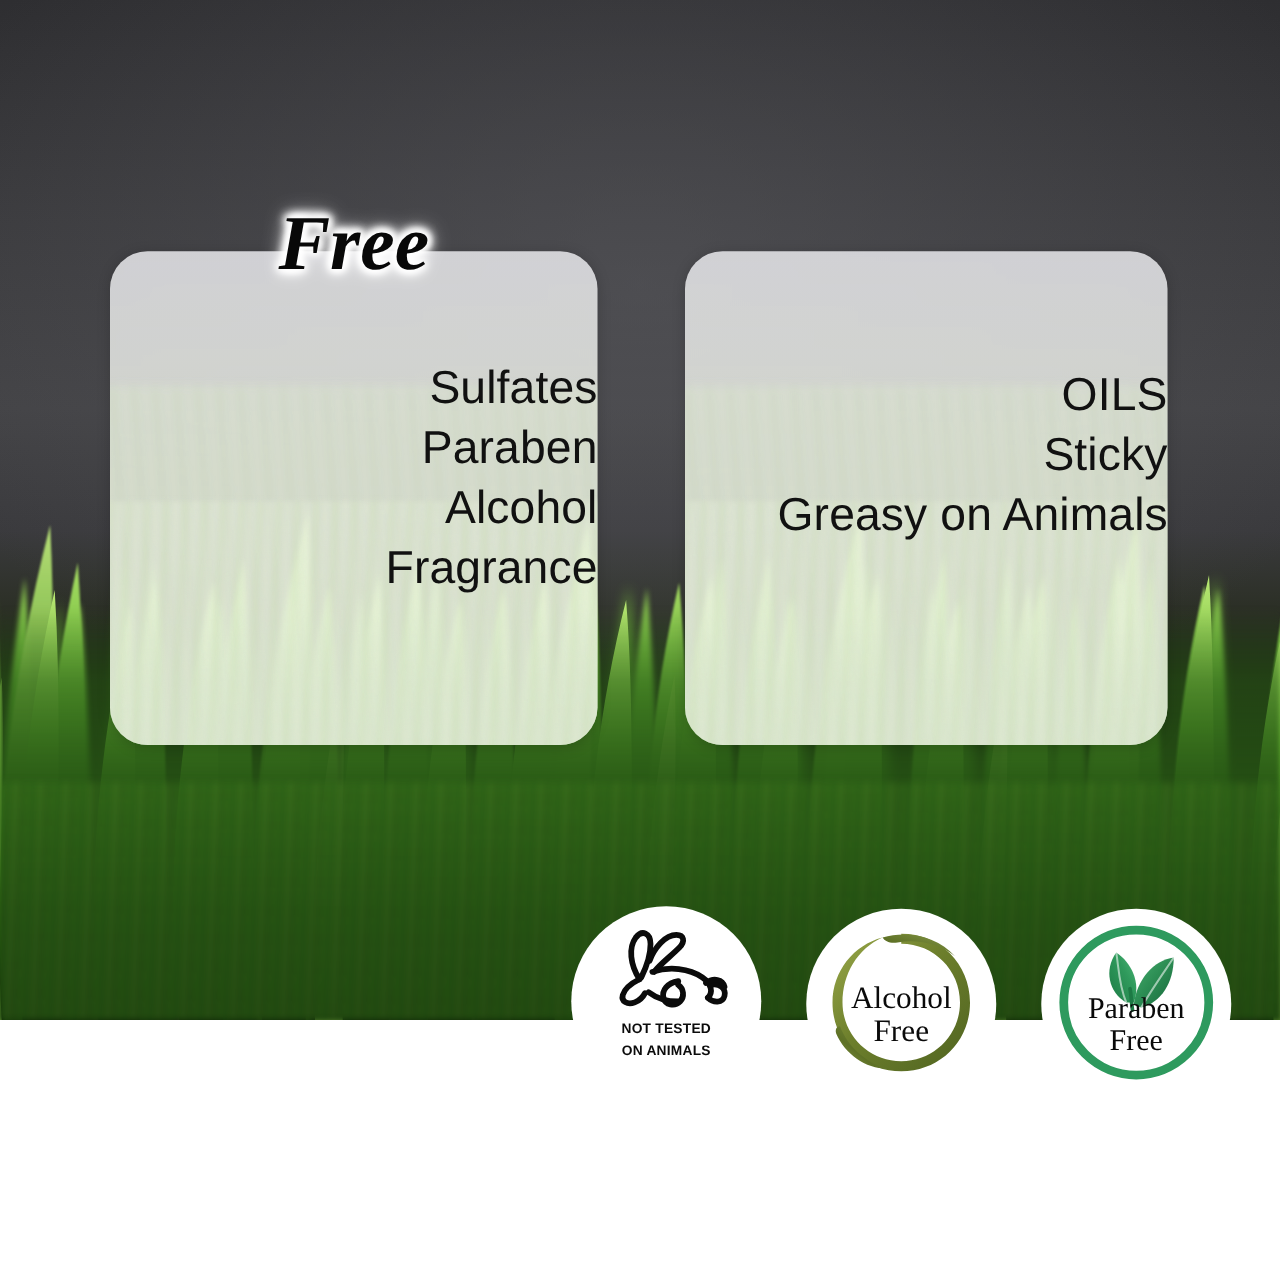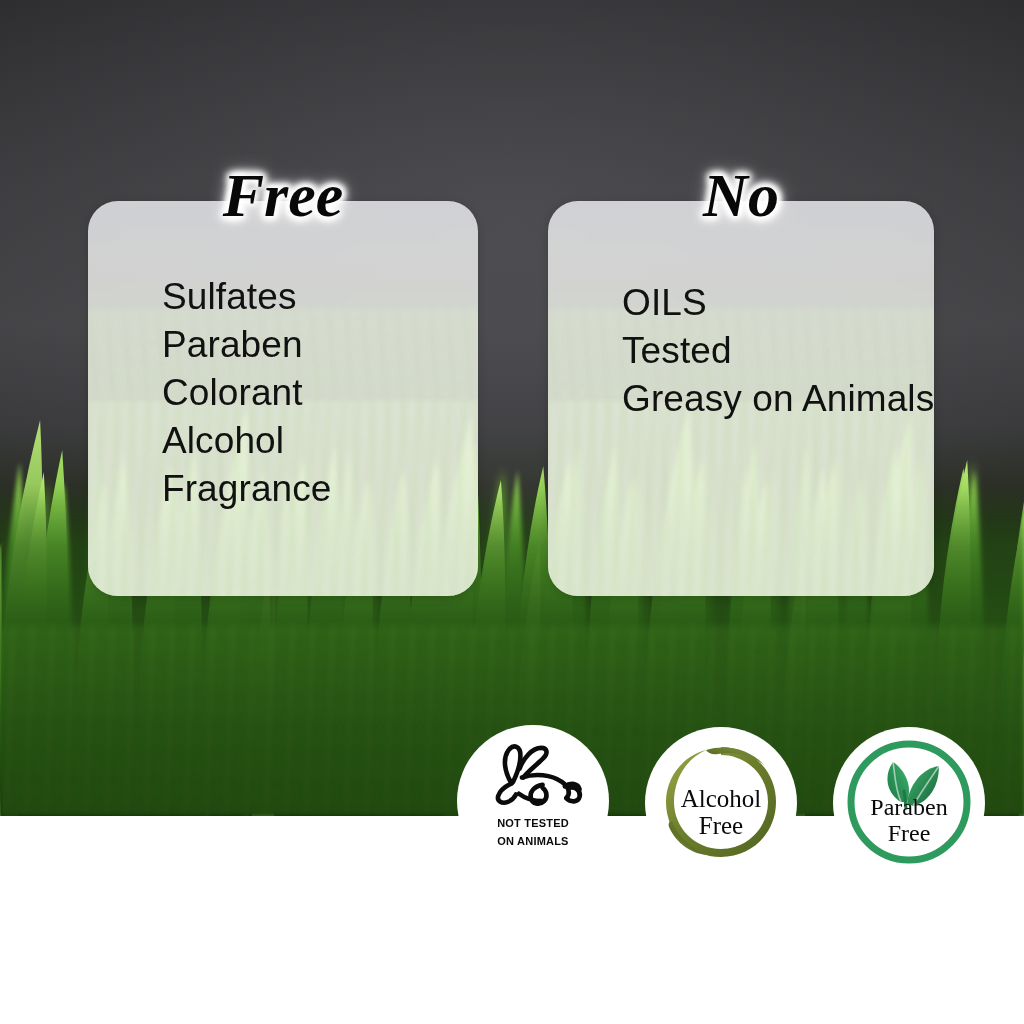--- a/index.html
+++ b/index.html
@@ -111,22 +111,23 @@
     background:
       repeating-linear-gradient(93deg,
         rgba(226,238,208,0.55) 0px,
         rgba(250,253,246,0.22) 4px,
         rgba(214,232,192,0.45) 9px,
         rgba(252,254,250,0.18) 15px);
     filter:blur(2px);
   }
 
   .card-list{
-    position:absolute; left:0; top:0; width:100%; height:100%;
+    position:absolute; left:0; top:13px; width:100%; height:100%;
     padding:72px 0 0 74px;
+    text-align:right;
   }
   .card-no .card-list{ padding-top:78px; }
 
   .card-item{
     font-family:"Liberation Sans", sans-serif;
     font-size:37px;
     line-height:48px;
     color:#111111;
     letter-spacing:0.1px;
     white-space:nowrap;
@@ -387,38 +388,36 @@
   </div>
 
   <div class="white-band"></div>
 
   <div class="card card-free">
     <div class="inner-grass"></div>
     <div class="inner-grass2"></div>
     <div class="card-list">
       <div class="card-item">Sulfates</div>
       <div class="card-item">Paraben</div>
-      <div class="card-item">Colorant</div>
       <div class="card-item">Alcohol</div>
       <div class="card-item">Fragrance</div>
     </div>
   </div>
 
   <div class="card card-no">
     <div class="inner-grass"></div>
     <div class="inner-grass2"></div>
     <div class="card-list">
       <div class="card-item">OILS</div>
-      <div class="card-item">Tested</div>
+      <div class="card-item">Sticky</div>
       <div class="card-item">Greasy on Animals</div>
     </div>
   </div>
 
   <div class="heading heading-free">Free</div>
-  <div class="heading heading-no">No</div>
 
   <div class="badge badge-cruelty">
     <svg class="bunny" viewBox="0 0 150 100">
       <g fill="none" stroke="#0b0b0b" stroke-width="6.2" stroke-linecap="round" stroke-linejoin="round">
 
         <path d="M46 60 C 36 44 34 26 42 15 C 49 6 58 10 58 22 C 58 34 53 48 48 58"></path>
 
         <path d="M57 40 C 62 26 74 12 86 12 C 94 12 96 19 89 26 C 80 35 68 44 62 52"></path>
 
         <path d="M46 60 C 38 64 30 70 28 77 C 26 84 33 88 41 85 C 46 83 50 79 52 75"></path>

